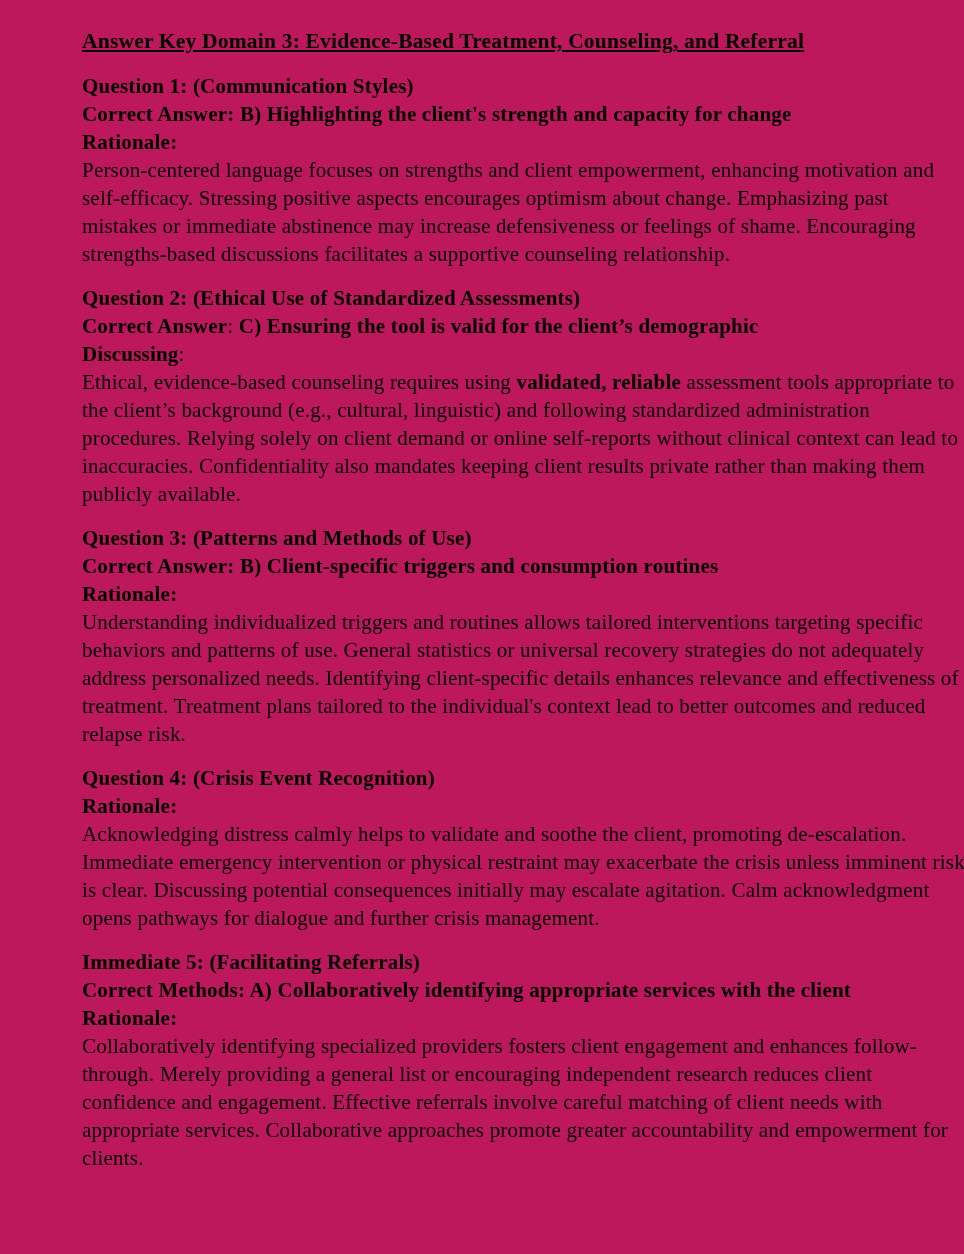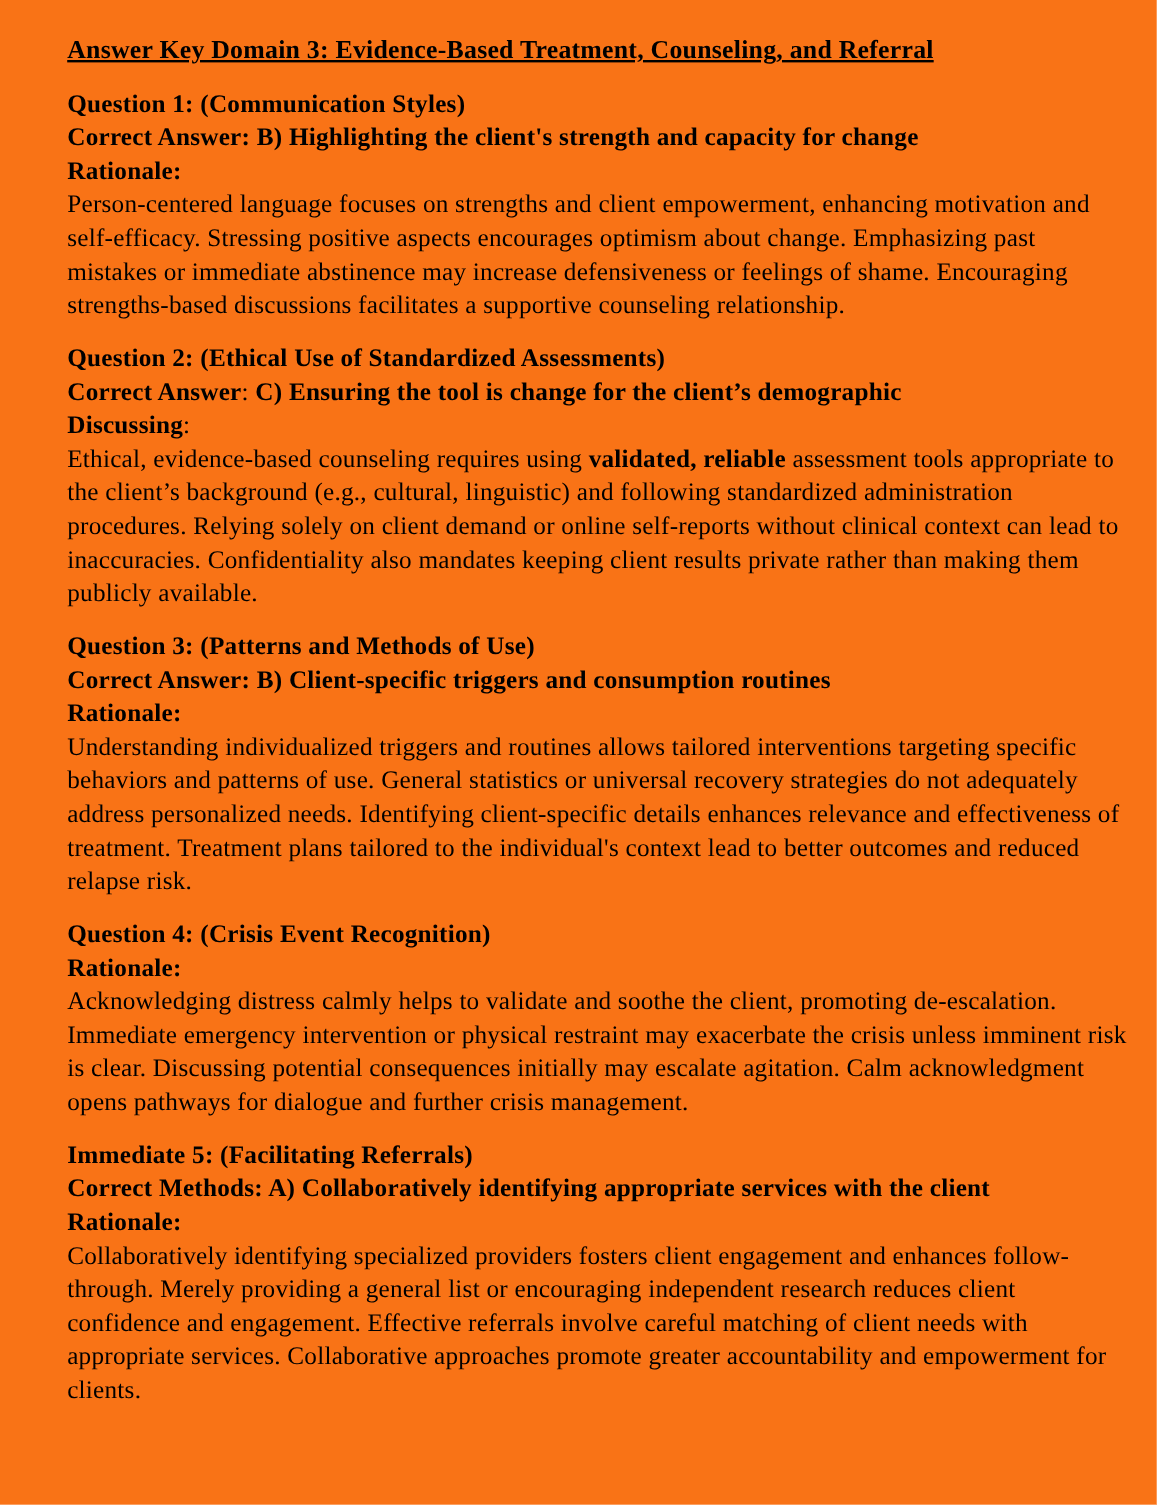--- a/index.html
+++ b/index.html
@@ -9,22 +9,22 @@
     background: #ffffff;
   }
   body {
     width: 964px;
     height: 1254px;
     overflow: hidden;
   }
   .page {
     width: 964px;
     min-height: 1254px;
-    padding: 26px 0 0 56px;
-    background: #f97316;
+    padding: 26px 0 0 82px;
+    background: #be185d;
     color: #000000;
     font-family: "Liberation Serif", "DejaVu Serif", serif;
     font-size: 21px;
     line-height: 28px;
     letter-spacing: 0.2px;
   }
   .content {
     width: 886px;
   }
   .doc-title {
@@ -57,21 +57,21 @@
     <section id="questions">
   <div class="qblock">
     <p class="line-heading"><span class="b">Question 1: (Communication Styles)</span></p>
     <p class="line-answer"><span class="b">Correct Answer: B) Highlighting the client's strength and capacity for change</span></p>
     <p class="line-rationale-label"><span class="b">Rationale:</span></p>
     <p class="rationale-text"><span>Person-centered language focuses on strengths and client empowerment, enhancing motivation and self-efficacy. Stressing positive aspects encourages optimism about change. Emphasizing past mistakes or immediate abstinence may increase defensiveness or feelings of shame. Encouraging strengths-based discussions facilitates a supportive counseling relationship.</span></p>
   </div>
 
   <div class="qblock">
     <p class="line-heading"><span class="b">Question 2: (Ethical Use of Standardized Assessments)</span></p>
-    <p class="line-answer"><span class="b">Correct Answer</span><span>: </span><span class="b">C) Ensuring the tool is change for the client’s demographic</span></p>
+    <p class="line-answer"><span class="b">Correct Answer</span><span>: </span><span class="b">C) Ensuring the tool is valid for the client’s demographic</span></p>
     <p class="line-rationale-label"><span class="b">Discussing</span><span>:</span></p>
     <p class="rationale-text"><span>Ethical, evidence-based counseling requires using </span><span class="b">validated, reliable</span><span> assessment tools appropriate to the client’s background (e.g., cultural, linguistic) and following standardized administration procedures. Relying solely on client demand or online self-reports without clinical context can lead to inaccuracies. Confidentiality also mandates keeping client results private rather than making them publicly available.</span></p>
   </div>
 
   <div class="qblock">
     <p class="line-heading"><span class="b">Question 3: (Patterns and Methods of Use)</span></p>
     <p class="line-answer"><span class="b">Correct Answer: B) Client-specific triggers and consumption routines</span></p>
     <p class="line-rationale-label"><span class="b">Rationale:</span></p>
     <p class="rationale-text"><span>Understanding individualized triggers and routines allows tailored interventions targeting specific behaviors and patterns of use. General statistics or universal recovery strategies do not adequately address personalized needs. Identifying client-specific details enhances relevance and effectiveness of treatment. Treatment plans tailored to the individual's context lead to better outcomes and reduced relapse risk.</span></p>
   </div>

